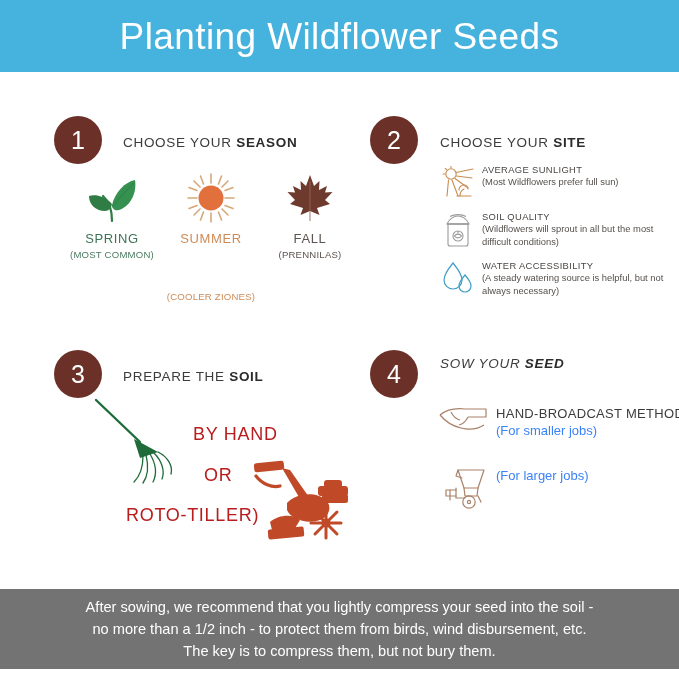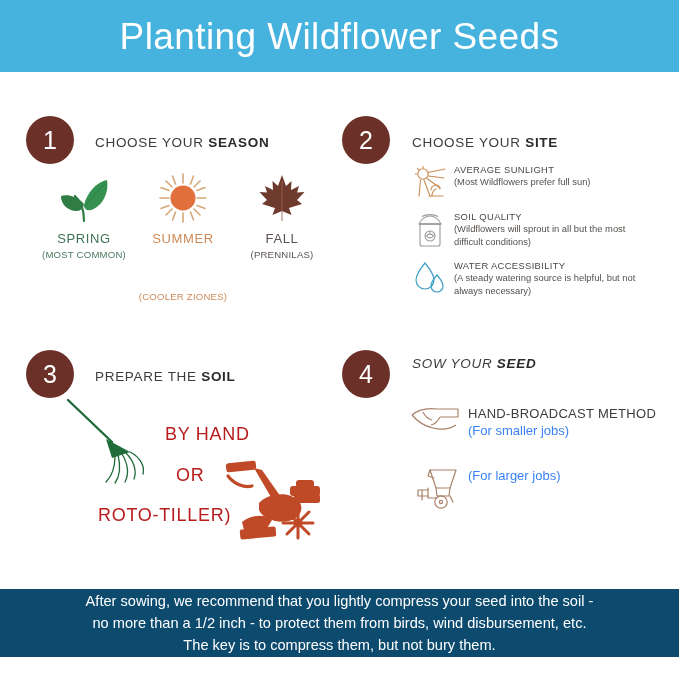--- a/index.html
+++ b/index.html
@@ -2,43 +2,43 @@
 <html><head>
 <meta charset="utf-8">
 <style>
   * { box-sizing: border-box; margin: 0; padding: 0; }
   html, body {
     width: 679px; height: 679px;
     background: #ffffff;
     font-family: "Liberation Sans", sans-serif;
     overflow: hidden;
   }
-  .page { position: relative; width: 679px; height: 679px; background:#fff; }
+  .page { position: relative; width: 679px; height: 679px; background:#fff;padding-left:28px; }
 
   
   .header {
     position: absolute; left: 0; top: 0;
     width: 679px; height: 72px;
     background: #45b3dd;
     display: flex; align-items: center; justify-content: center;
   }
   .header-title {
     color: #ffffff;
     font-size: 37px;
     font-weight: 400;
     letter-spacing: 0.4px;
     line-height: 1;
     white-space: nowrap;
   }
 
   
   .footer {
     position: absolute; left: 0; top: 589px;
-    width: 679px; height: 68px;
-    background: #0c4a6e;
+    width: 679px; height: 80px;
+    background: #737373;
     display: flex; flex-direction: column;
     align-items: center; justify-content: center;
   }
   .footer-line {
     color: #ffffff;
     font-size: 14.6px;
     line-height: 22px;
     text-align: center;
     white-space: nowrap;
   }

